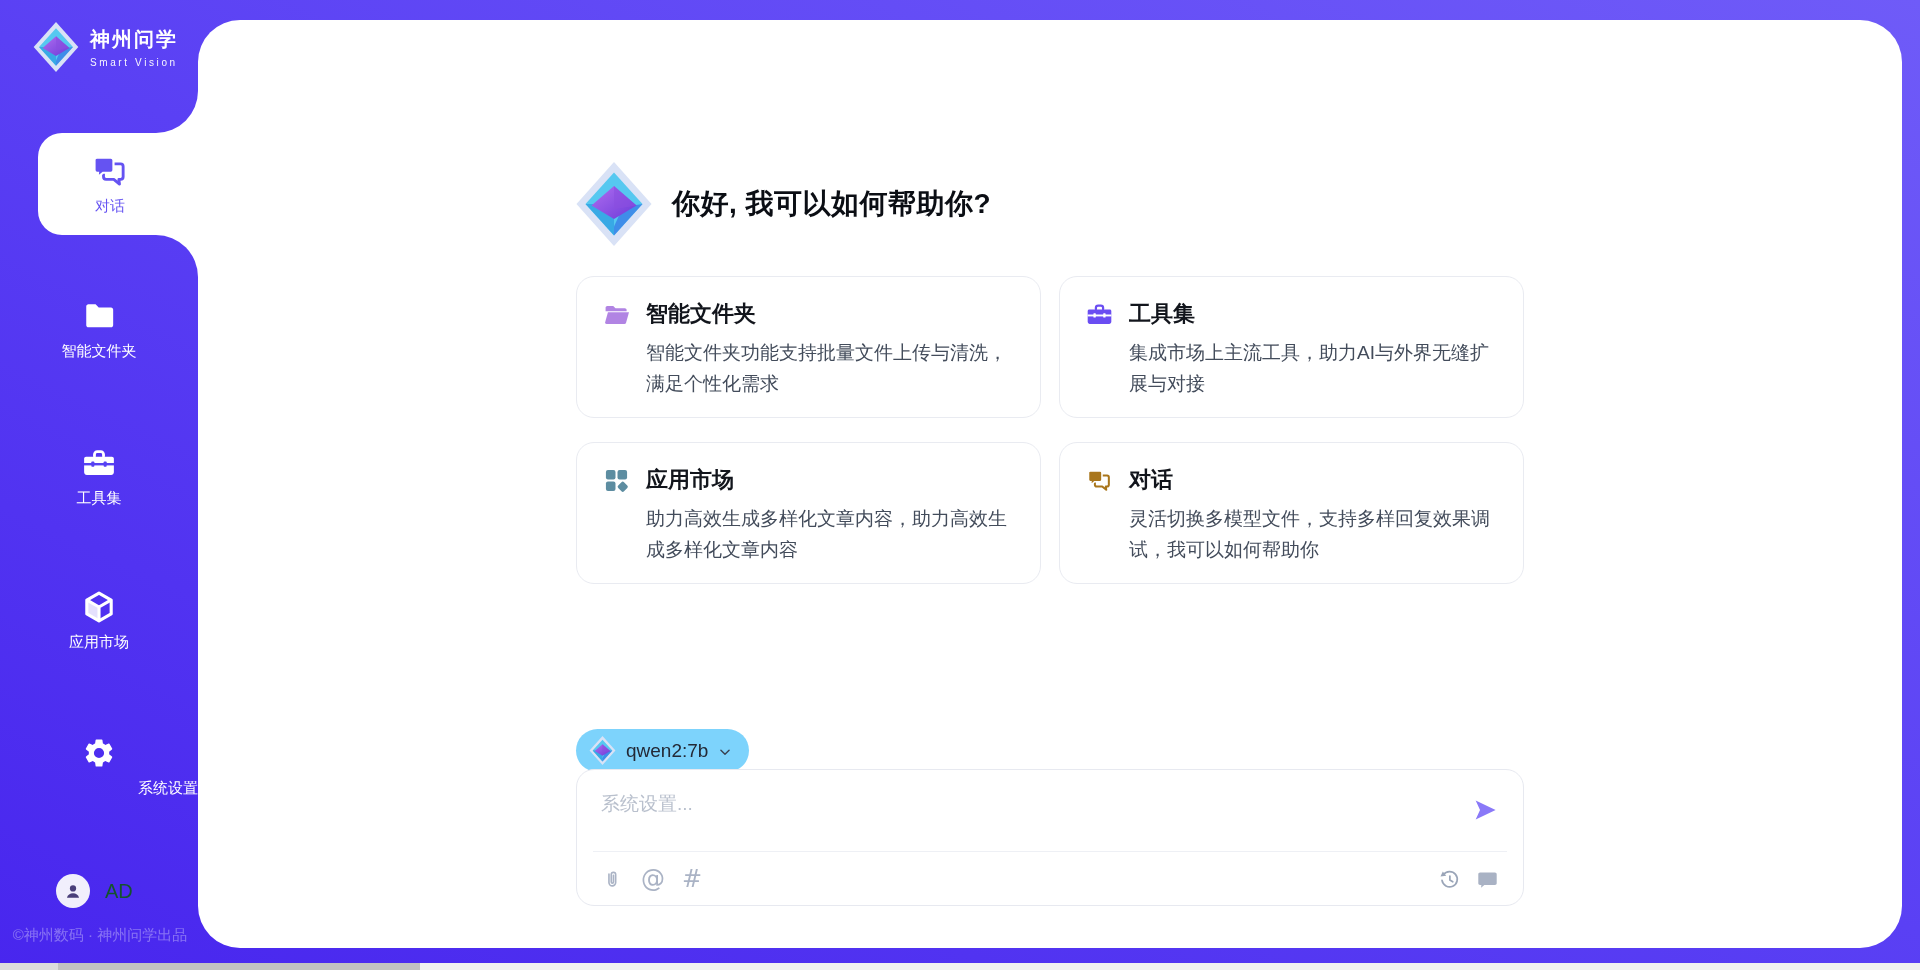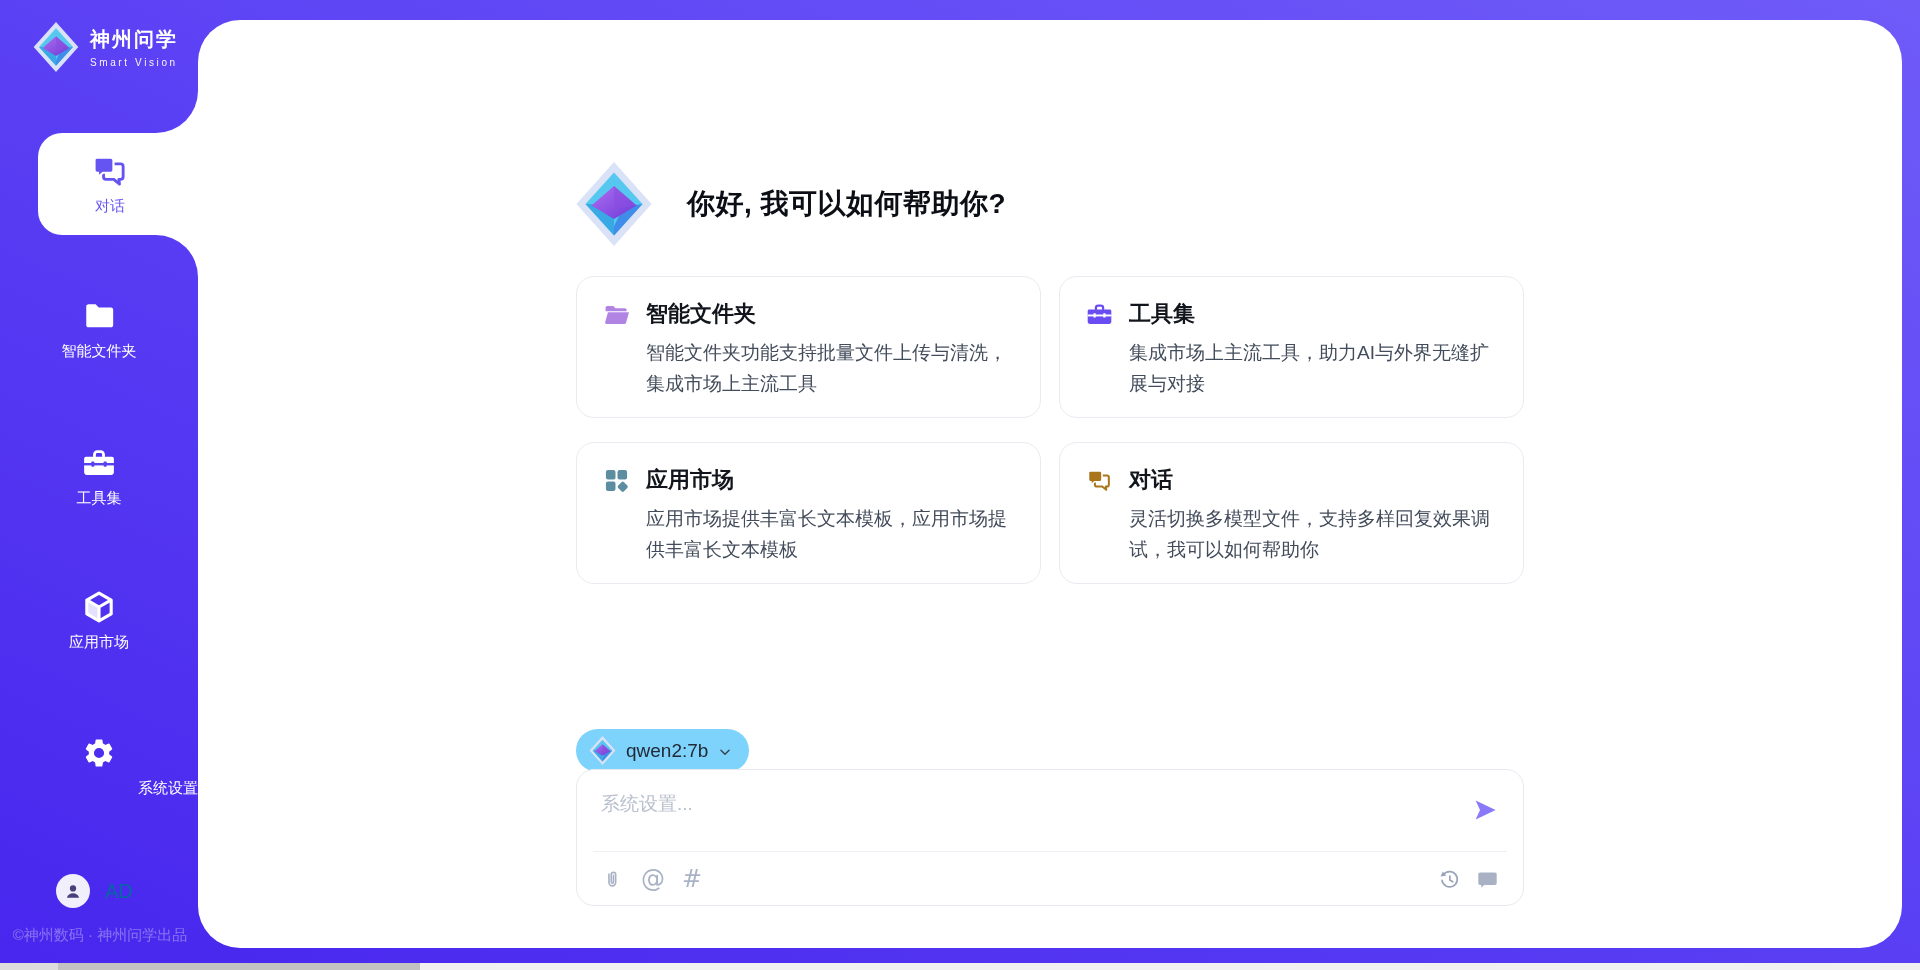--- a/index.html
+++ b/index.html
@@ -29,28 +29,28 @@
   .active-tab .nav-label{font-size:15px;margin-top:7px;margin-left:-18px;font-weight:500;}
   .sidebar-nav{position:absolute;left:0;top:0;width:198px;height:928px;z-index:4;pointer-events:none;}
   .brand{position:absolute;left:33px;top:22px;display:flex;gap:11px;align-items:center;color:#fff;}
   .brand-texts{display:flex;flex-direction:column;}
   .brand-name{font-size:20px;font-weight:bold;letter-spacing:2px;}
   .brand-sub{font-size:10px;letter-spacing:2.6px;margin-top:4px;opacity:.95;}
   .nav-item{position:absolute;width:198px;text-align:center;color:#fff;}
   .nav-item .nav-ic{width:34px;height:34px;display:block;margin:0 auto;}
   .nav-item .nav-label{display:block;font-size:15px;margin-top:9px;}
   .ni-folders{top:299px;} .ni-tools{top:446px;} .ni-apps{top:590px;} .ni-settings{top:736px;text-align:right;}
-  .user-row{position:absolute;left:56px;top:874px;display:flex;align-items:center;gap:15px;color:#0369a1;}
+  .user-row{position:absolute;left:56px;top:874px;display:flex;align-items:center;gap:15px;color:#14532d;}
   .avatar{width:34px;height:34px;border-radius:50%;background:#f1effc;display:flex;align-items:center;justify-content:center;}
   .user-name{font-size:20px;}
   .side-footer{position:absolute;left:4px;top:926px;width:192px;text-align:center;font-size:15px;color:rgba(255,255,255,.34);}
   
   .main-panel{position:absolute;left:198px;top:20px;width:1704px;height:928px;background:#fff;border-radius:42px;z-index:1;}
   .content{position:absolute;left:50%;transform:translateX(-50%);top:0;width:948px;height:100%;}
-  .greeting{position:absolute;top:142px;left:0;display:flex;align-items:center;gap:35px;}
+  .greeting{position:absolute;top:142px;left:0;display:flex;align-items:center;gap:20px;}
   .greeting-logo{width:76px;height:84px;}
   .greeting-title{font-size:28px;font-weight:bold;color:#0b0e14;letter-spacing:.5px;}
   .cards{position:absolute;top:256px;left:0;width:948px;display:grid;grid-template-columns:1fr 1fr;column-gap:18px;row-gap:24px;}
   .card{background:#fff;border:1px solid #e9ebf1;border-radius:18px;padding:22px 26px 18px 26px;box-sizing:border-box;min-height:126px;}
   .card-head{display:flex;align-items:center;gap:16px;}
   .card-ic{width:27px;height:27px;flex:0 0 auto;}
   .card-title{font-size:22px;font-weight:bold;color:#12151c;}
   .card-desc{margin-left:43px;margin-top:8px;font-size:19px;line-height:31px;color:#434c5b;}
   .chip{position:absolute;top:709px;left:0;height:43px;border-radius:22px;background:#7dd3fc;display:inline-flex;align-items:center;gap:10px;padding:0 17px 0 13px;}
   .chip-logo{width:27px;height:29px;}
@@ -155,39 +155,39 @@
       </div>
 
       <div class="cards">
         <div class="card">
           <div class="card-head">
             <svg class="card-ic" style="color:#b184e3">
                 <use href="#ic-folder-open"></use>
               </svg>
             <div class="card-title">智能文件夹</div>
           </div>
-          <div class="card-desc">智能文件夹功能支持批量文件上传与清洗，集成市场上主流工具</div>
+          <div class="card-desc">智能文件夹功能支持批量文件上传与清洗，满足个性化需求</div>
         </div>
         <div class="card">
           <div class="card-head">
             <svg class="card-ic" style="color:#6a4df2;--halo:#fff">
                 <use href="#ic-toolbox"></use>
               </svg>
             <div class="card-title">工具集</div>
           </div>
           <div class="card-desc">集成市场上主流工具，助力AI与外界无缝扩展与对接</div>
         </div>
         <div class="card">
           <div class="card-head">
             <svg class="card-ic" style="color:#5d8da1">
                 <use href="#ic-apps"></use>
               </svg>
             <div class="card-title">应用市场</div>
           </div>
-          <div class="card-desc">应用市场提供丰富长文本模板，应用市场提供丰富长文本模板</div>
+          <div class="card-desc">助力高效生成多样化文章内容，助力高效生成多样化文章内容</div>
         </div>
         <div class="card">
           <div class="card-head">
             <svg class="card-ic" style="color:#a9761c;--halo:#fff">
                 <use href="#ic-chat"></use>
               </svg>
             <div class="card-title">对话</div>
           </div>
           <div class="card-desc">灵活切换多模型文件，支持多样回复效果调试，我可以如何帮助你</div>
         </div>

